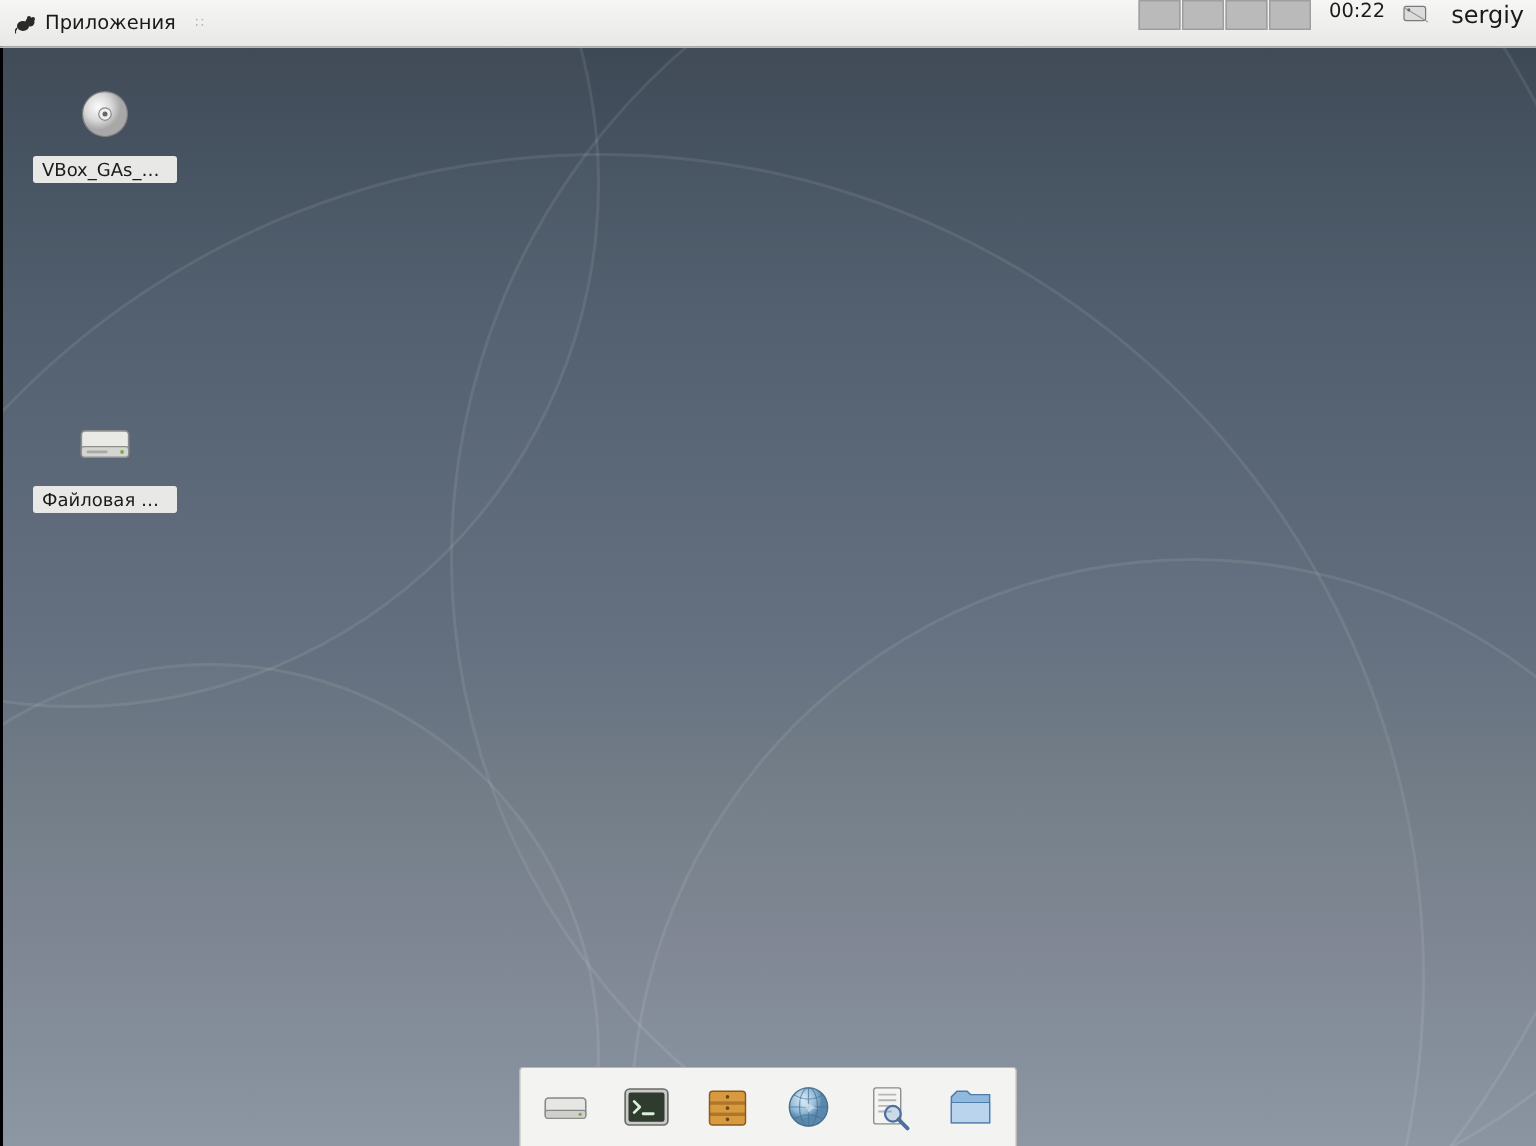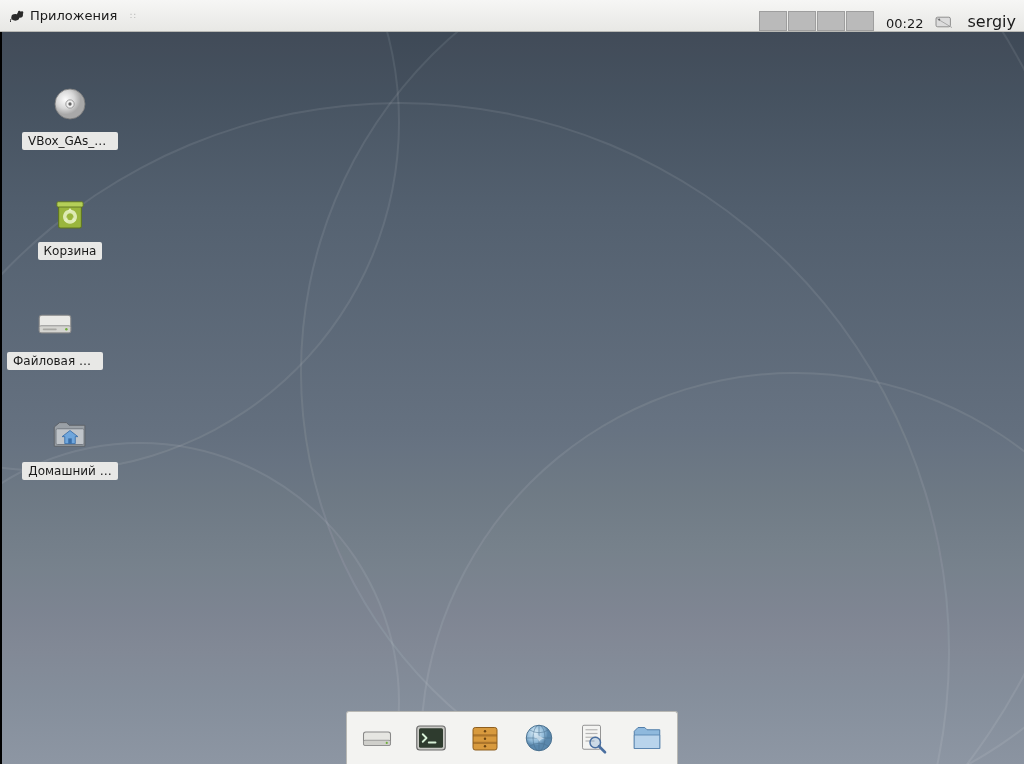--- a/index.html
+++ b/index.html
@@ -60,36 +60,36 @@
 
     .panel-drag {
       font-size: 9px;
       color: rgba(0,0,0,0.25);
       letter-spacing: -2px;
       padding: 0 3px;
     }
 
     .panel-spacer { flex: 1; }
 
-    .panel-right { display:flex; align-items:flex-end; height:100%;margin-left:36px; }
+    .panel-right { display:flex; align-items:flex-start; height:100%;margin-left:36px; }
     .workspace-switcher { display:flex; height:20px; margin-right:6px; }
     .ws {
       width:28px; height:20px;
       background:#bababa;
       border:1px solid #9e9e9e;
       margin-left:1px;
     }
     .ws:first-child{margin-left:0;}
     .clock { font-size:13px; padding:0 6px; color:#1a1a1a; }
     .screenshot-icon { width:22px; height:18px; display:flex;align-items:center;justify-content:center; margin:0 4px;}
     .username { font-size:16px; padding:0 8px; color:#1a1a1a; }
 
     
     .desktop {
-      position: absolute; top:22px; left:0; right:0; bottom:0;margin-top:28px;
+      position: absolute; top:22px; left:0; right:0; bottom:0;
     }
     .desktop-icon {
       position: absolute;
       width: 100px;
       display:flex; flex-direction:column; align-items:center; gap:4px;
       cursor:pointer;
     }
     .dicon { width:48px; height:48px; display:flex;align-items:center;justify-content:center; }
     .desktop-icon .label {
       background: #e8e8e6;
@@ -188,59 +188,33 @@
           </radialGradient>
         </defs>
         <circle cx="24" cy="24" r="18" fill="url(#cdg)" stroke="#7b7b7b" stroke-width="1"></circle>
         <circle cx="24" cy="24" r="5" fill="#f0f0f0" stroke="#8a8a8a"></circle>
         <circle cx="24" cy="24" r="2" fill="#666"></circle>
       </svg>
     </div>
     <div class="label">VBox_GAs_6…</div>
   </div>
 
-  <div class="desktop-icon" style="left:20px; top:140px">
-    <div class="dicon">
-      <svg viewBox="0 0 48 48" width="42" height="42">
-        <rect x="11" y="14" width="26" height="26" rx="2" fill="#9ab63d" stroke="#5e7420" stroke-width="1.2"></rect>
-        <rect x="9" y="10" width="30" height="6" rx="1.5" fill="#b4cf58" stroke="#5e7420"></rect>
-        <g fill="#e4efc0">
-          <path d="M24,19 a8,8 0 1,1 -0.01,0 M24,23 a4,4 0 1,0 0.01,0" fill-rule="evenodd" opacity="0.9"></path>
-          <path d="M24,17 l3,4 h-6 z"></path>
-          <path d="M31,31 l-4,-3 v6 z"></path>
-          <path d="M17,31 l4,-3 v6 z"></path>
-        </g>
-      </svg>
-    </div>
-    <div class="label">Корзина</div>
-  </div>
-
-  <div class="desktop-icon" style="left:5px; top:250px">
+
+  <div class="desktop-icon" style="left:20px; top:250px">
     <div class="dicon">
       <svg viewBox="0 0 48 48" width="42" height="42">
         <rect x="6" y="14" width="36" height="20" rx="3" fill="#e9e9e6" stroke="#8c8c8c" stroke-width="1.2"></rect>
         <rect x="6" y="26" width="36" height="8" rx="2" fill="#d4d4d0" stroke="#8c8c8c" stroke-width="1"></rect>
         <circle cx="37" cy="30" r="1.4" fill="#6fae3a"></circle>
         <rect x="10" y="29" width="16" height="2" rx="1" fill="#a8a8a4"></rect>
       </svg>
     </div>
     <div class="label">Файловая с…</div>
   </div>
 
-  <div class="desktop-icon" style="left:20px; top:360px">
-    <div class="dicon">
-      <svg viewBox="0 0 48 48" width="42" height="42">
-        <path d="M6,16 l6,-5 h8 l3,3 h18 v24 h-35 z" fill="#9aa0a6" stroke="#5a5f64" stroke-width="1"></path>
-        <rect x="8" y="18" width="32" height="18" rx="1.5" fill="#bfc4c9" stroke="#6f757b"></rect>
-        <path d="M24,20 l9,7 h-3 v8 h-12 v-8 h-3 z" fill="#6fa6dc" stroke="#3a6ea8" stroke-width="1"></path>
-        <rect x="22" y="29" width="4" height="6" fill="#3a6ea8"></rect>
-      </svg>
-    </div>
-    <div class="label">Домашний …</div>
-  </div>
 </div>
 
 <div class="dock">
 
   <div class="dock-item">
     <svg viewBox="0 0 48 48">
       <rect x="6" y="16" width="36" height="18" rx="3" fill="#e6e6e2" stroke="#888" stroke-width="1.4"></rect>
       <rect x="6" y="27" width="36" height="7" rx="2" fill="#cfcfcb" stroke="#888"></rect>
       <circle cx="37" cy="30.5" r="1.4" fill="#6fae3a"></circle>
     </svg>

